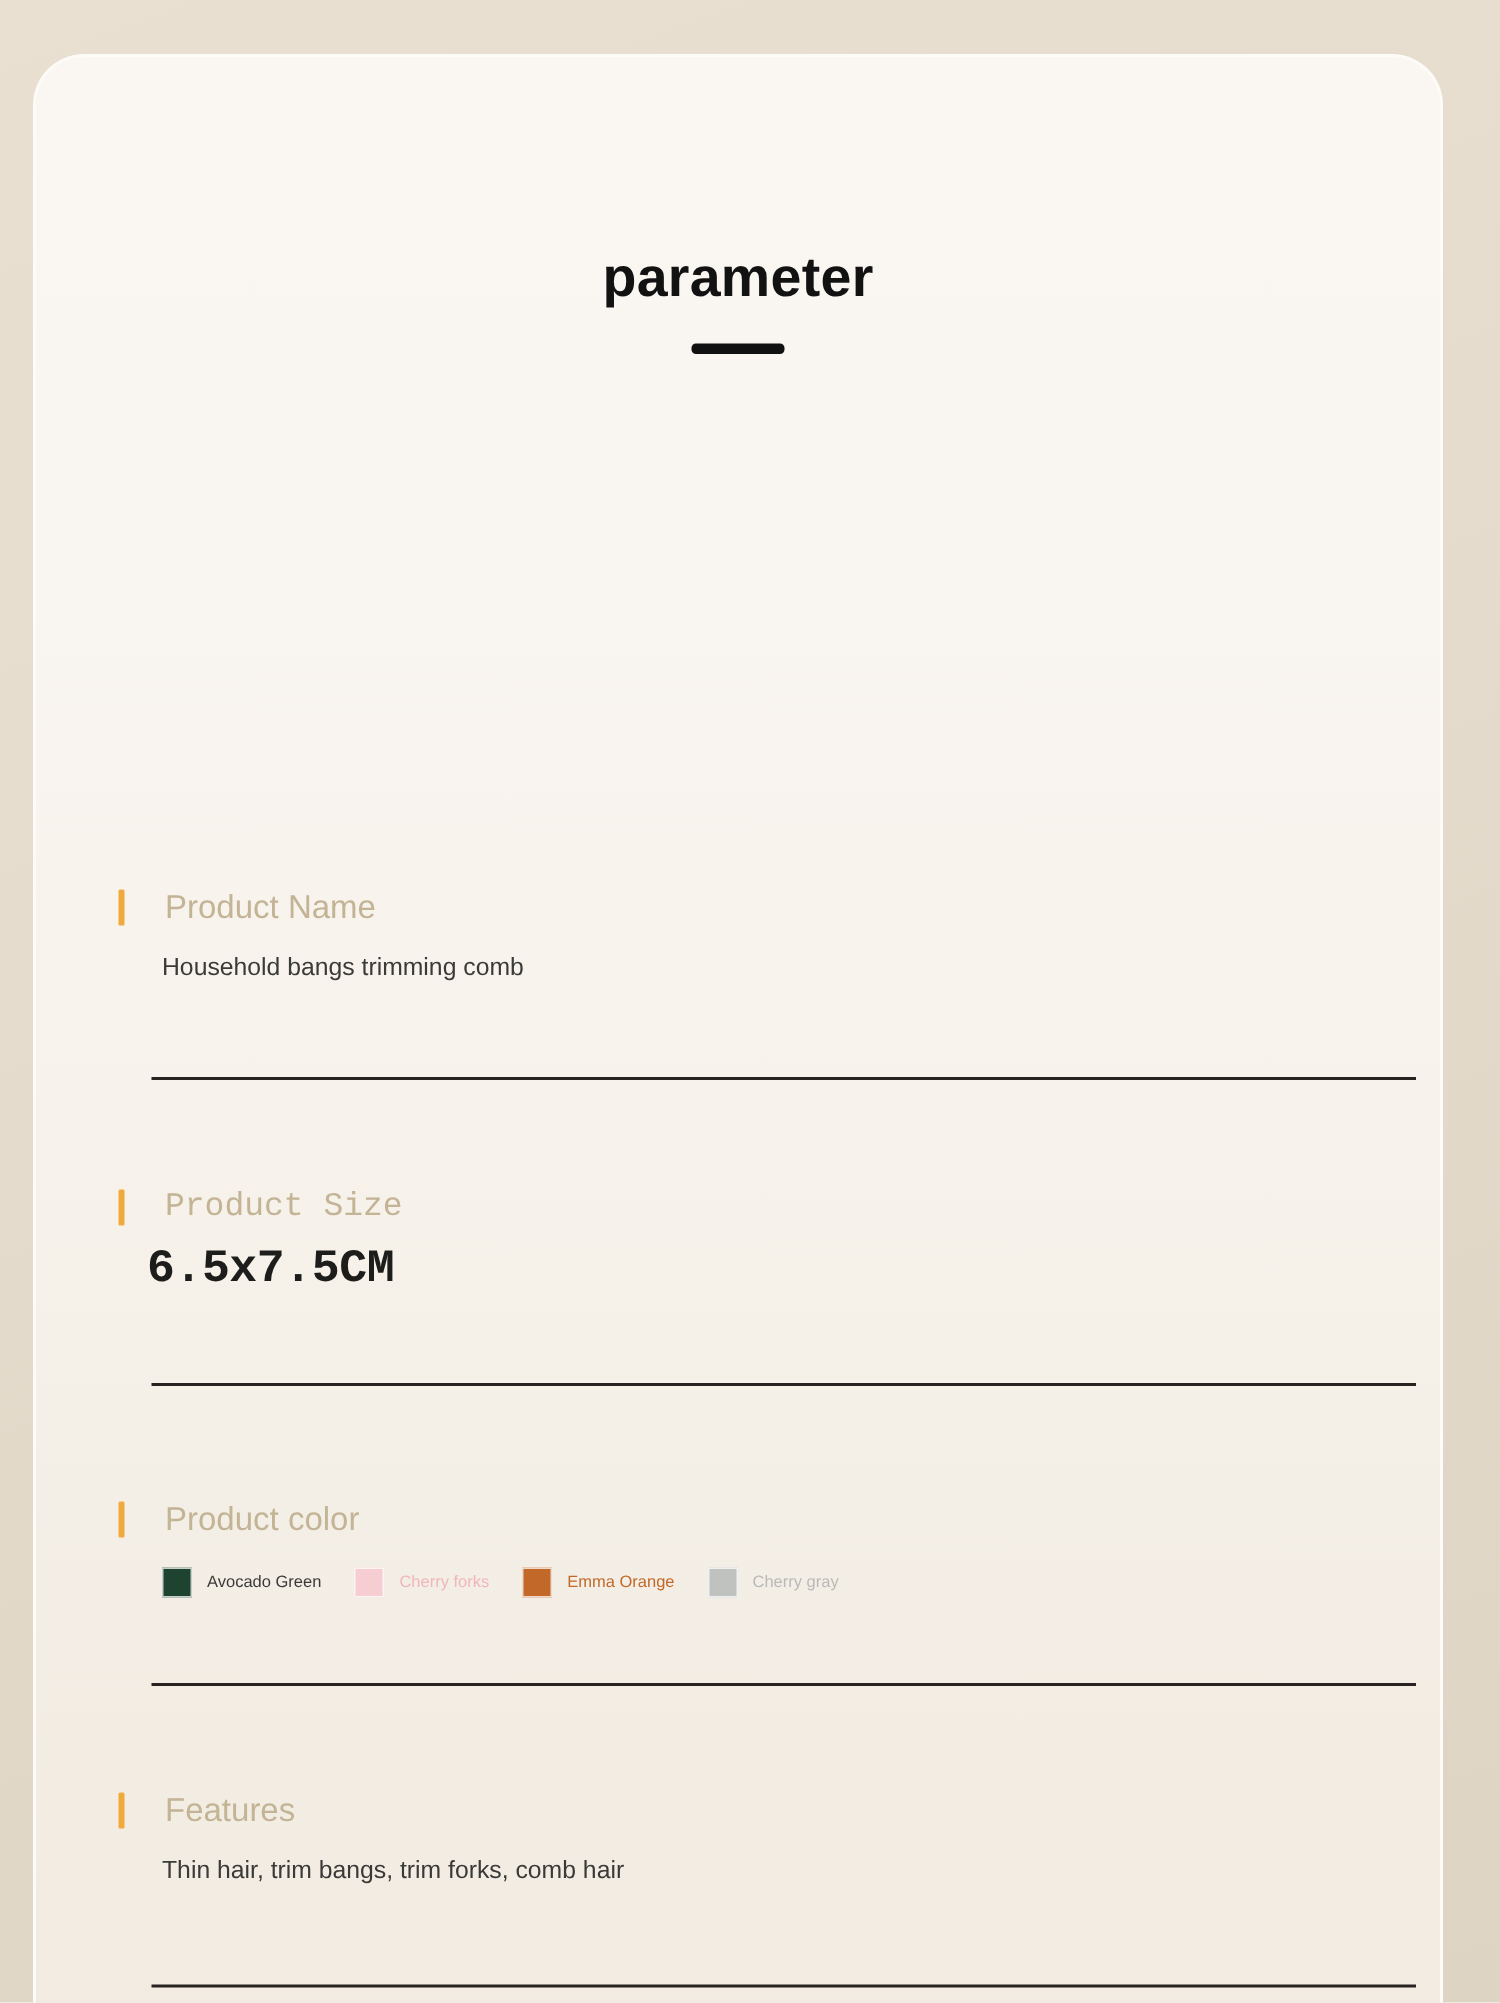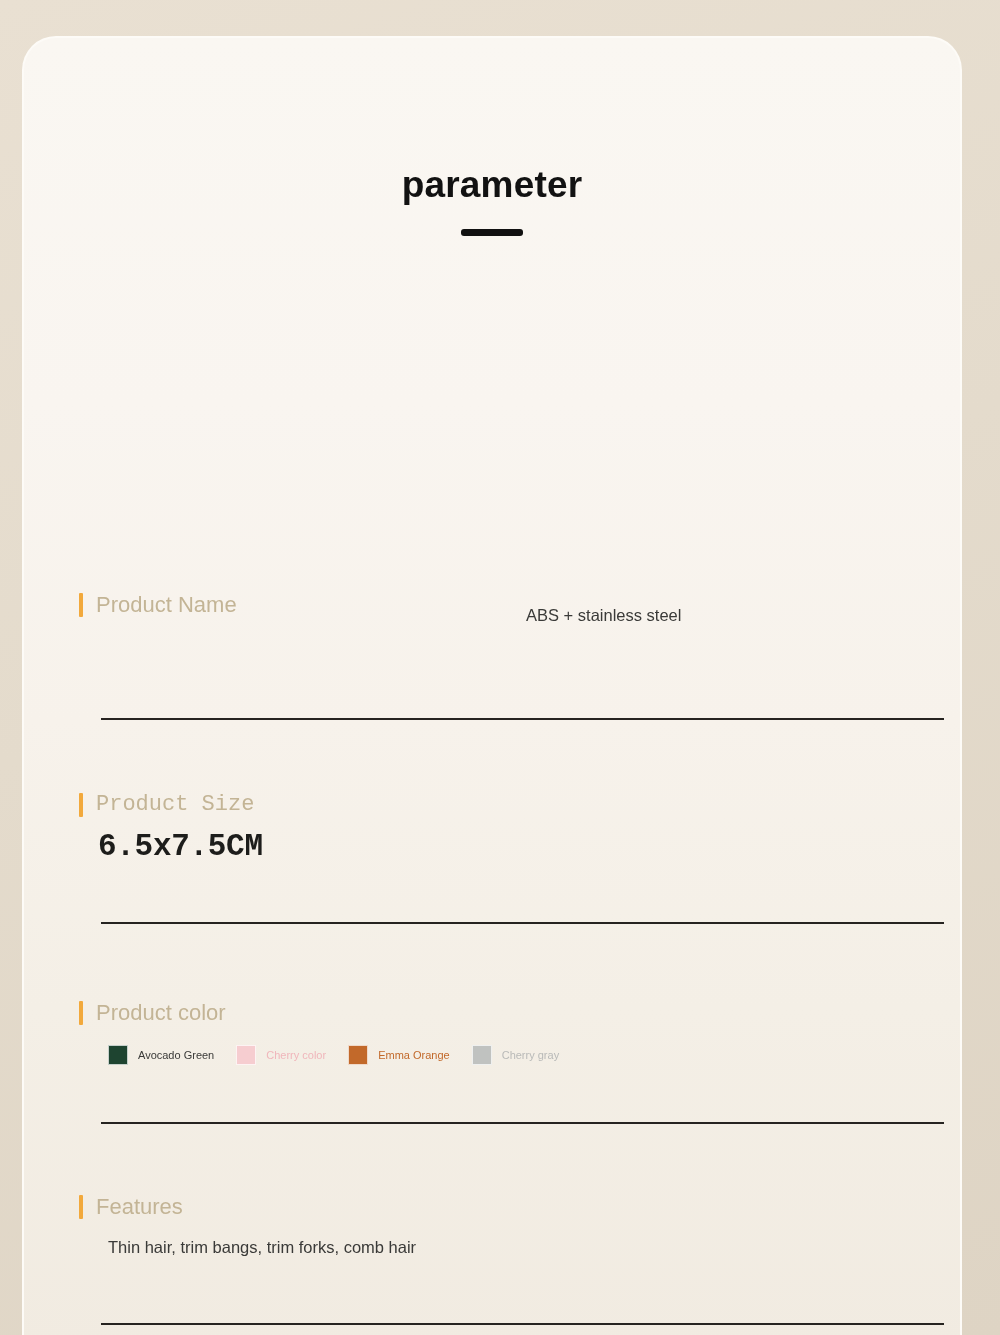--- a/index.html
+++ b/index.html
@@ -92,20 +92,21 @@
   }
   .col-full {
     flex: 1 1 auto;
     max-width: 100%;
   }
 
   .label-wrap {
     display: flex;
     align-items: center;
     height: 30px;
+    gap: 14px;
   }
   .accent-bar {
     width: 4px;
     height: 24px;
     background: #f2a93c;
     border-radius: 1px;
     flex: 0 0 4px;
   }
   .label {
     margin-left: 13px;
@@ -190,23 +191,23 @@
 
     <div class="rows">
 
       <div class="row row-r1">
         <div class="cols">
           <div class="col">
             <div class="label-wrap">
               <span class="accent-bar"></span>
               <span class="label">Product Name</span>
             </div>
+            <div class="value">Household bangs trimming comb</div>
           </div>
           <div class="col col-right">
-            <div class="value">ABS + stainless steel</div>
           </div>
         </div>
         <div class="divider div-r1"></div>
       </div>
 
       <div class="row row-r2">
         <div class="cols">
           <div class="col">
             <div class="label-wrap">
               <span class="accent-bar"></span>
@@ -227,21 +228,21 @@
             </div>
             <div class="swatches">
 
               <div class="swatch-item">
                 <span class="swatch-chip" style="background:#1e4430"></span>
                 <span class="swatch-name" style="color:#3a3a38">Avocado Green</span>
               </div>
 
               <div class="swatch-item">
                 <span class="swatch-chip" style="background:#f6cdd0"></span>
-                <span class="swatch-name" style="color:#f0b6bb">Cherry color</span>
+                <span class="swatch-name" style="color:#f0b6bb">Cherry forks</span>
               </div>
 
               <div class="swatch-item">
                 <span class="swatch-chip" style="background:#c2692a"></span>
                 <span class="swatch-name" style="color:#c2692a">Emma Orange</span>
               </div>
 
               <div class="swatch-item">
                 <span class="swatch-chip" style="background:#c0c2c0"></span>
                 <span class="swatch-name" style="color:#b9bab8">Cherry gray</span>

